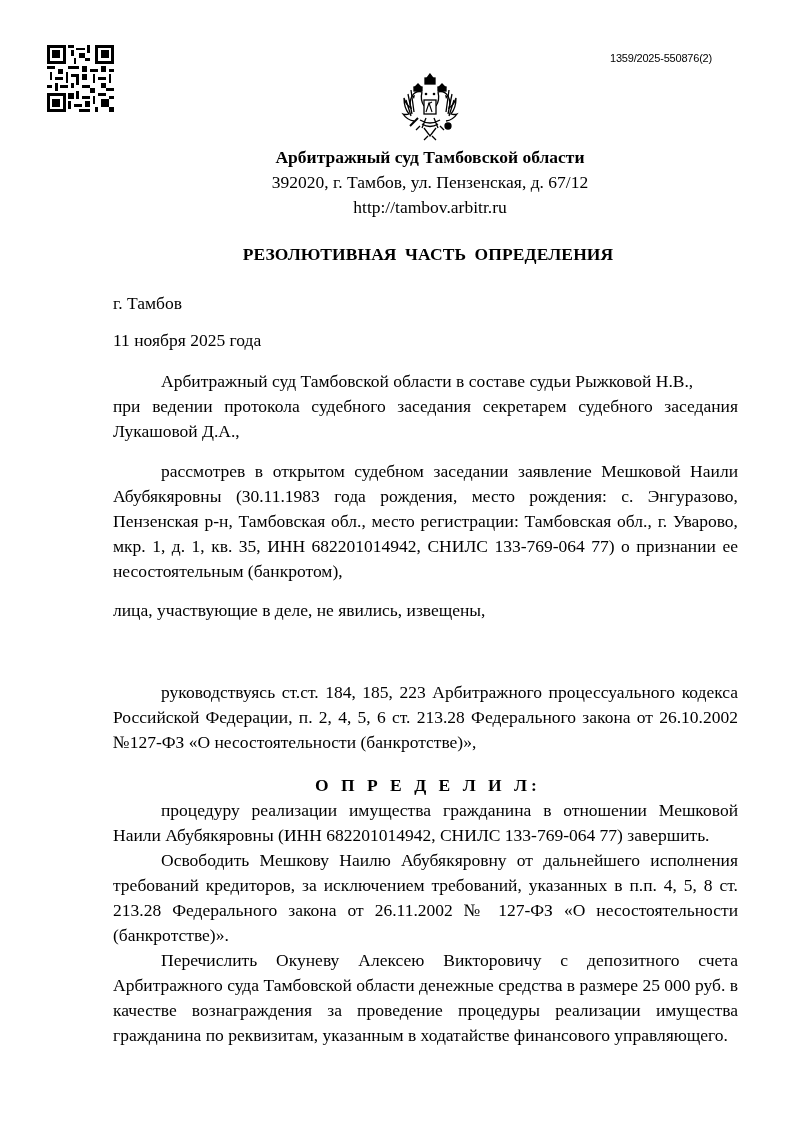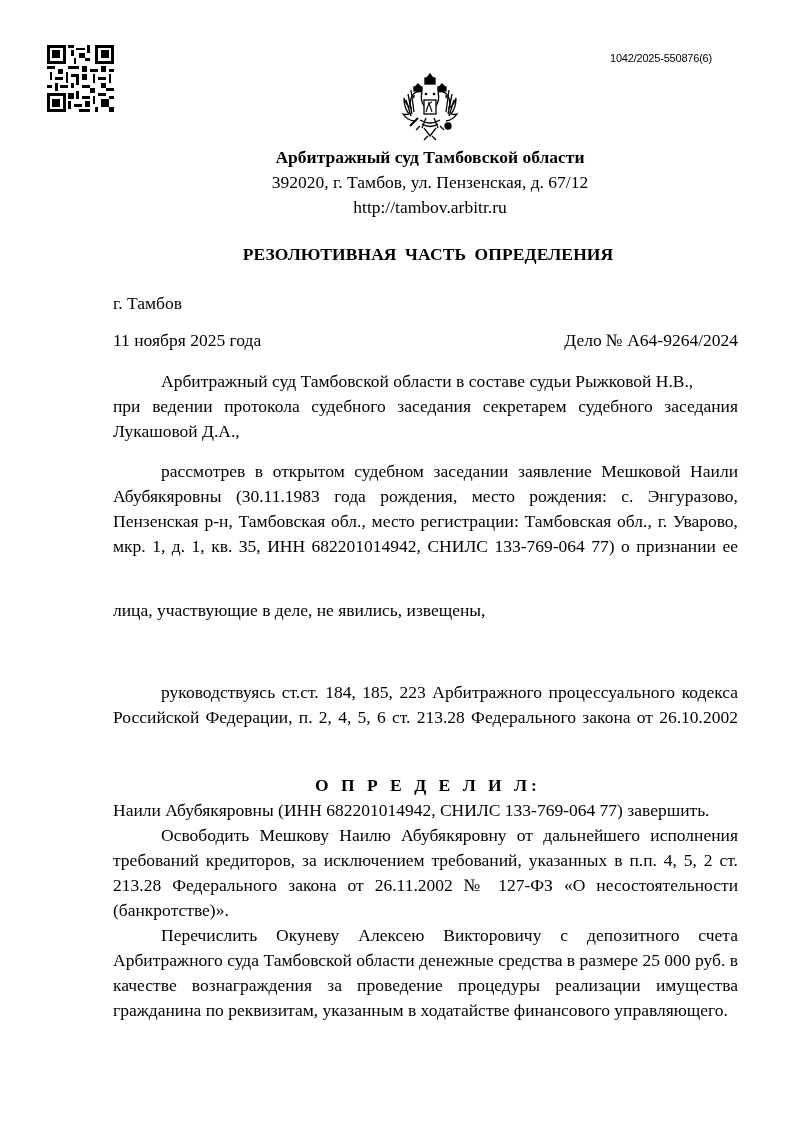--- a/index.html
+++ b/index.html
@@ -94,21 +94,21 @@
       <rect x="23" y="19" width="2" height="1"></rect>
     <rect x="8" y="21" width="1" height="3"></rect>
       <rect x="10" y="22" width="3" height="1"></rect>
       <rect x="14" y="21" width="2" height="2"></rect>
       <rect x="12" y="24" width="4" height="1"></rect>
       <rect x="18" y="23" width="1" height="2"></rect>
       <rect x="23" y="23" width="2" height="2"></rect>
   </g>
 </svg>
 
-<div class="docnum">1042/2025-550876(6)</div>
+<div class="docnum">1359/2025-550876(2)</div>
 
 <svg class="emblem" viewBox="0 0 64 75">
   <g fill="none" stroke="#000" stroke-width="1.3">
     <path d="M32 4 l-3 4 h6 z" fill="#000"></path>
     <rect x="27" y="8" width="10" height="6" fill="#000"></rect>
     <path d="M20 14 l-3 3 h6 z M44 14 l-3 3 h6 z" fill="#000"></path>
     <rect x="16" y="17" width="8" height="4" fill="#000"></rect>
     <rect x="40" y="17" width="8" height="4" fill="#000"></rect>
     <path d="M24 22 q-6 -2 -10 4 q-3 6 -1 12 q-5 -3 -7 -10 q0 10 5 16 q-3 1 -6 0 q4 6 11 7"></path>
     <path d="M40 22 q6 -2 10 4 q3 6 1 12 q5 -3 7 -10 q0 10 -5 16 q3 1 6 0 q-4 6 -11 7"></path>
@@ -132,50 +132,52 @@
 <div class="header court-addr">392020, г. Тамбов, ул. Пензенская, д. 67/12</div>
 <div class="header court-url">http://tambov.arbitr.ru</div>
 
 <div class="title">РЕЗОЛЮТИВНАЯ  ЧАСТЬ ОПРЕДЕЛЕНИЯ</div>
 
 <div class="body-text city">
   <span class="line">г. Тамбов</span>
 </div>
 <div class="body-text date-row">
   <span>11 ноября 2025 года</span>
-  <span>Дело № А64-9264/2024</span>
 </div>
 
 <div class="body-text p1">
   <span class="line indent">Арбитражный суд Тамбовской области в составе судьи Рыжковой Н.В.,</span>
   <span class="line justify">при ведении протокола судебного заседания секретарем судебного заседания</span>
   <span class="line">Лукашовой Д.А.,</span>
 </div>
 
 <div class="body-text p2">
   <span class="line justify indent">рассмотрев в открытом судебном заседании заявление Мешковой Наили</span>
   <span class="line justify">Абубякяровны (30.11.1983 года рождения, место рождения: с. Энгуразово,</span>
   <span class="line justify">Пензенская р-н, Тамбовская обл., место регистрации: Тамбовская обл., г. Уварово,</span>
   <span class="line justify">мкр. 1, д. 1, кв. 35, ИНН 682201014942, СНИЛС 133-769-064 77) о признании ее</span>
+  <span class="line">несостоятельным (банкротом),</span>
 </div>
 
 <div class="body-text p3">
   <span class="line">лица, участвующие в деле, не явились, извещены,</span>
 </div>
 
 <div class="body-text p4">
   <span class="line justify indent">руководствуясь ст.ст. 184, 185, 223 Арбитражного процессуального кодекса</span>
   <span class="line justify">Российской Федерации, п. 2, 4, 5, 6 ст. 213.28 Федерального закона от 26.10.2002</span>
+  <span class="line">№127-ФЗ «О несостоятельности (банкротстве)»,</span>
 </div>
 
 <div class="decree">О П Р Е Д Е Л И Л:</div>
 
 <div class="body-text p5">
+  <span class="line justify indent">процедуру реализации имущества гражданина в отношении Мешковой</span>
   <span class="line">Наили Абубякяровны (ИНН 682201014942, СНИЛС 133-769-064 77) завершить.</span>
   <span class="line justify indent">Освободить Мешкову Наилю Абубякяровну от дальнейшего исполнения</span>
-  <span class="line justify">требований кредиторов, за исключением требований, указанных в п.п. 4, 5, 2 ст.</span>
+  <span class="line justify">требований кредиторов, за исключением требований, указанных в п.п. 4, 5, 8 ст.</span>
   <span class="line justify">213.28 Федерального закона от 26.11.2002 № 127-ФЗ «О несостоятельности</span>
   <span class="line">(банкротстве)».</span>
   <span class="line justify indent">Перечислить Окуневу Алексею Викторовичу с депозитного счета</span>
   <span class="line justify">Арбитражного суда Тамбовской области денежные средства в размере 25 000 руб. в</span>
   <span class="line justify">качестве вознаграждения за проведение процедуры реализации имущества</span>
   <span class="line">гражданина по реквизитам, указанным в ходатайстве финансового управляющего.</span>
 </div>
 
 </body></html>

